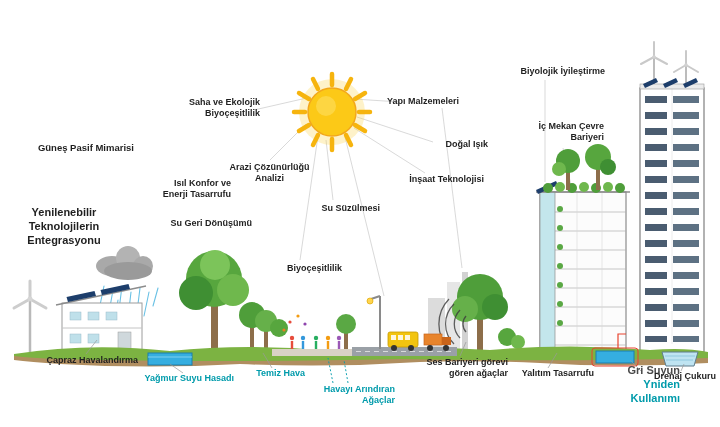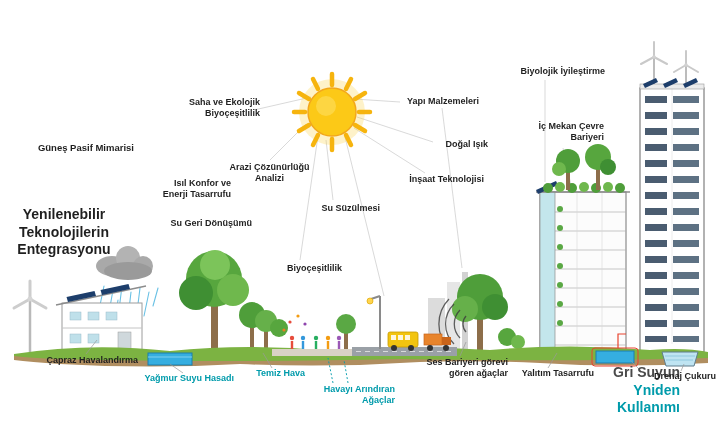--- a/index.html
+++ b/index.html
@@ -3,21 +3,21 @@
 <meta charset="utf-8">
 <style>
   *{margin:0;padding:0;box-sizing:border-box}
   html,body{background:#ffffff}
   .scene{position:relative;width:720px;height:427px;background:#fff;overflow:hidden;
          font-family:"Liberation Sans",sans-serif}
   .scene svg{position:absolute;left:0;top:0}
   .lbl{position:absolute;font-size:9px;font-weight:bold;color:#1f1f1f;
        text-align:right;line-height:1.25}
   .lbl.big{font-size:9.5px}
-  .lbl.sm{font-size:14px}
+  .lbl.sm{font-size:11px}
   .lbl.left{text-align:center}
   .teal{color:#009bab}
   .u{}
   .gray{color:#4a4a4a}
   .ln{display:block}
 </style>
 </head>
 <body>
 
 <div class="scene">
@@ -307,21 +307,21 @@
 
 <div class="lbl left" style="left:222px;top:162px;width:95px">
   <span class="ln">Arazi Çözünürlüğü</span>
   <span class="ln">Analizi</span>
 </div>
 
 <div class="lbl" style="left:310px;top:203px;width:70px">Su Süzülmesi</div>
 
 <div class="lbl" style="left:270px;top:263px;width:72px">Biyoçeşitlilik</div>
 
-<div class="lbl" style="left:394px;top:96px;width:85px">Yapı Malzemeleri</div>
+<div class="lbl" style="left:374px;top:96px;width:85px">Yapı Malzemeleri</div>
 
 <div class="lbl" style="left:428px;top:139px;width:60px">Doğal Işık</div>
 
 <div class="lbl" style="left:392px;top:174px;width:92px">İnşaat Teknolojisi</div>
 
 <div class="lbl" style="left:499px;top:66px;width:106px">Biyolojik İyileştirme</div>
 
 <div class="lbl" style="left:522px;top:121px;width:82px">
   <span class="ln">İç Mekan Çevre</span>
   <span class="ln">Bariyeri</span>

